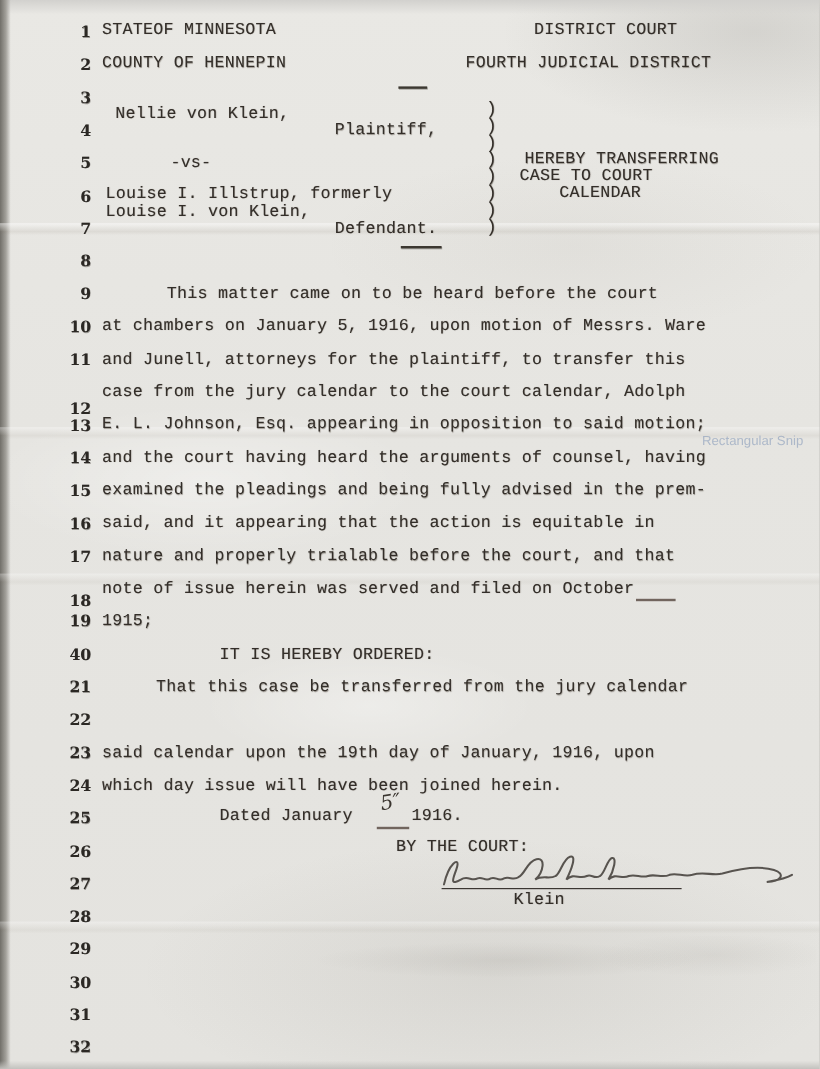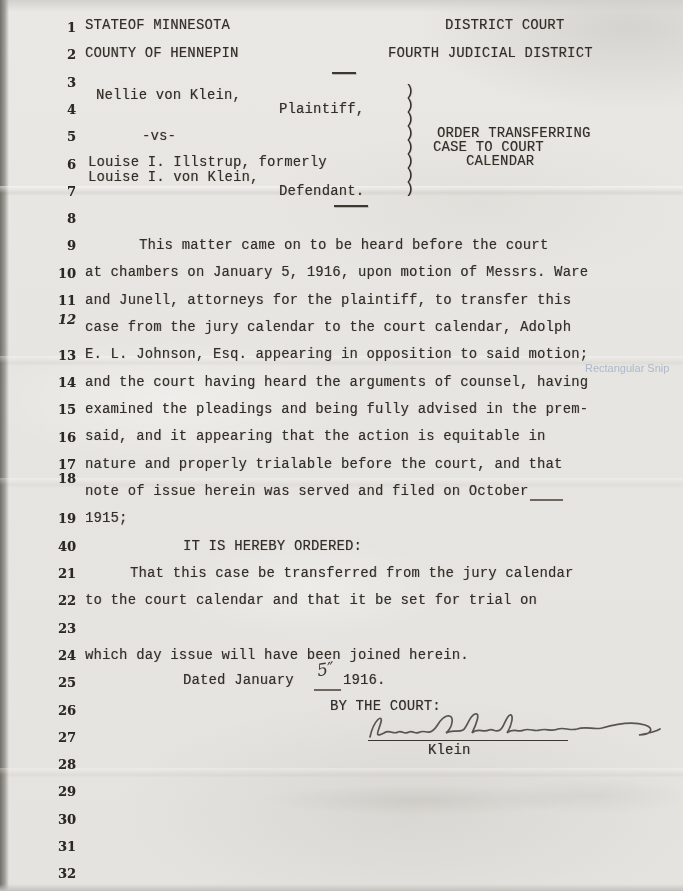--- a/index.html
+++ b/index.html
@@ -61,27 +61,27 @@
       <div class="linenum" style="top: 47.3px;">2</div>
       <div class="linenum" style="top: 74.6px;">3</div>
       <div class="linenum" style="top: 101.9px;">4</div>
       <div class="linenum" style="top: 129.2px;">5</div>
       <div class="linenum" style="top: 156.5px;">6</div>
       <div class="linenum" style="top: 183.8px;">7</div>
       <div class="linenum" style="top: 211.1px;">8</div>
       <div class="linenum" style="top: 238.4px;">9</div>
       <div class="linenum" style="top: 265.7px;">10</div>
       <div class="linenum" style="top: 293px;">11</div>
-      <div class="linenum" style="top: 312px; font-style: italic;">12</div>
+      <div class="linenum" style="top: 334px;">12</div>
       <div class="linenum" style="top: 347.6px;">13</div>
       <div class="linenum" style="top: 374.9px;">14</div>
       <div class="linenum" style="top: 402.2px;">15</div>
       <div class="linenum" style="top: 429.5px;">16</div>
       <div class="linenum" style="top: 456.8px;">17</div>
-      <div class="linenum" style="top: 471px;">18</div>
+      <div class="linenum" style="top: 494px;">18</div>
       <div class="linenum" style="top: 511.4px;">19</div>
       <div class="linenum" style="top: 538.7px;">40</div>
       <div class="linenum" style="top: 566px;">21</div>
       <div class="linenum" style="top: 593.3px;">22</div>
       <div class="linenum" style="top: 620.6px;">23</div>
       <div class="linenum" style="top: 647.9px;">24</div>
       <div class="linenum" style="top: 675.2px;">25</div>
       <div class="linenum" style="top: 702.5px;">26</div>
       <div class="linenum" style="top: 729.8px;">27</div>
       <div class="linenum" style="top: 757.1px;">28</div>
@@ -101,21 +101,21 @@
   <div class="t" style="left:279px;top:102px">Plaintiff,</div>
   <div class="t brace" style="left:405px;top:85px">)
 )
 )
 )
 )
 )
 )
 )</div>
   <div class="t" style="left:142px;top:129px">-vs-</div>
-  <div class="t" style="left:437px;top:126px">ORDER TRANSFERRING</div>
+  <div class="t" style="left:437px;top:126px">HEREBY TRANSFERRING</div>
   <div class="t" style="left:433px;top:140px">CASE TO COURT</div>
   <div class="t" style="left:466px;top:154px">CALENDAR</div>
   <div class="t" style="left:88px;top:155px">Louise I. Illstrup, formerly</div>
   <div class="t" style="left:88px;top:170px">Louise I. von Klein,</div>
   <div class="t" style="left:279px;top:184px">Defendant.</div>
   <div class="dash" style="left:334px;top:205px;width:34px"></div>
 
   <div class="t" style="left:139px;top:238px">This matter came on to be heard before the court</div>
   <div class="t" style="left:85px;top:265px">at chambers on January 5, 1916, upon motion of Messrs. Ware</div>
   <div class="t" style="left:85px;top:293px">and Junell, attorneys for the plaintiff, to transfer this</div>
@@ -123,21 +123,21 @@
   <div class="t" style="left:85px;top:375px">and the court having heard the arguments of counsel, having</div>
   <div class="t" style="left:85px;top:347px">E. L. Johnson, Esq. appearing in opposition to said motion;</div>
   <div class="t" style="left:85px;top:402px">examined the pleadings and being fully advised in the prem-</div>
   <div class="t" style="left:85px;top:429px">said, and it appearing that the action is equitable in</div>
   <div class="t" style="left:85px;top:457px">nature and properly trialable before the court, and that</div>
   <div class="t" style="left:85px;top:484px">note of issue herein was served and filed on October</div>
   <div class="blankline" style="left:530px;top:499px;width:33px"></div>
   <div class="t" style="left:85px;top:511px">1915;</div>
   <div class="t" style="left:183px;top:539px">IT IS HEREBY ORDERED:</div>
   <div class="t" style="left:130px;top:566px">That this case be transferred from the jury calendar</div>
-  <div class="t" style="left:85px;top:593px">to the court calendar and that it be set for trial on</div>
+  <div class="t" style="left:85px;top:621px">said calendar upon the 19th day of January, 1916, upon</div>
   <div class="t" style="left:85px;top:648px">which day issue will have been joined herein.</div>
 
   <div class="t" style="left:183px;top:673px">Dated January</div>
   <div class="hand-day" style="left:317px;top:659px">5″</div>
   <div class="blankline" style="left:314px;top:689px;width:27px"></div>
   <div class="t" style="left:343px;top:673px">1916.</div>
 
   <div class="t" style="left:330px;top:699px">BY THE COURT:</div>
   <svg class="signature" style="left:362px;top:710px" width="300" height="34" viewBox="0 0 300 34" role="img" aria-label="Horace D. Dickinson">
     <path d="M8,27 C12,9 21,4 19,12 C17,20 11,29 22,23

